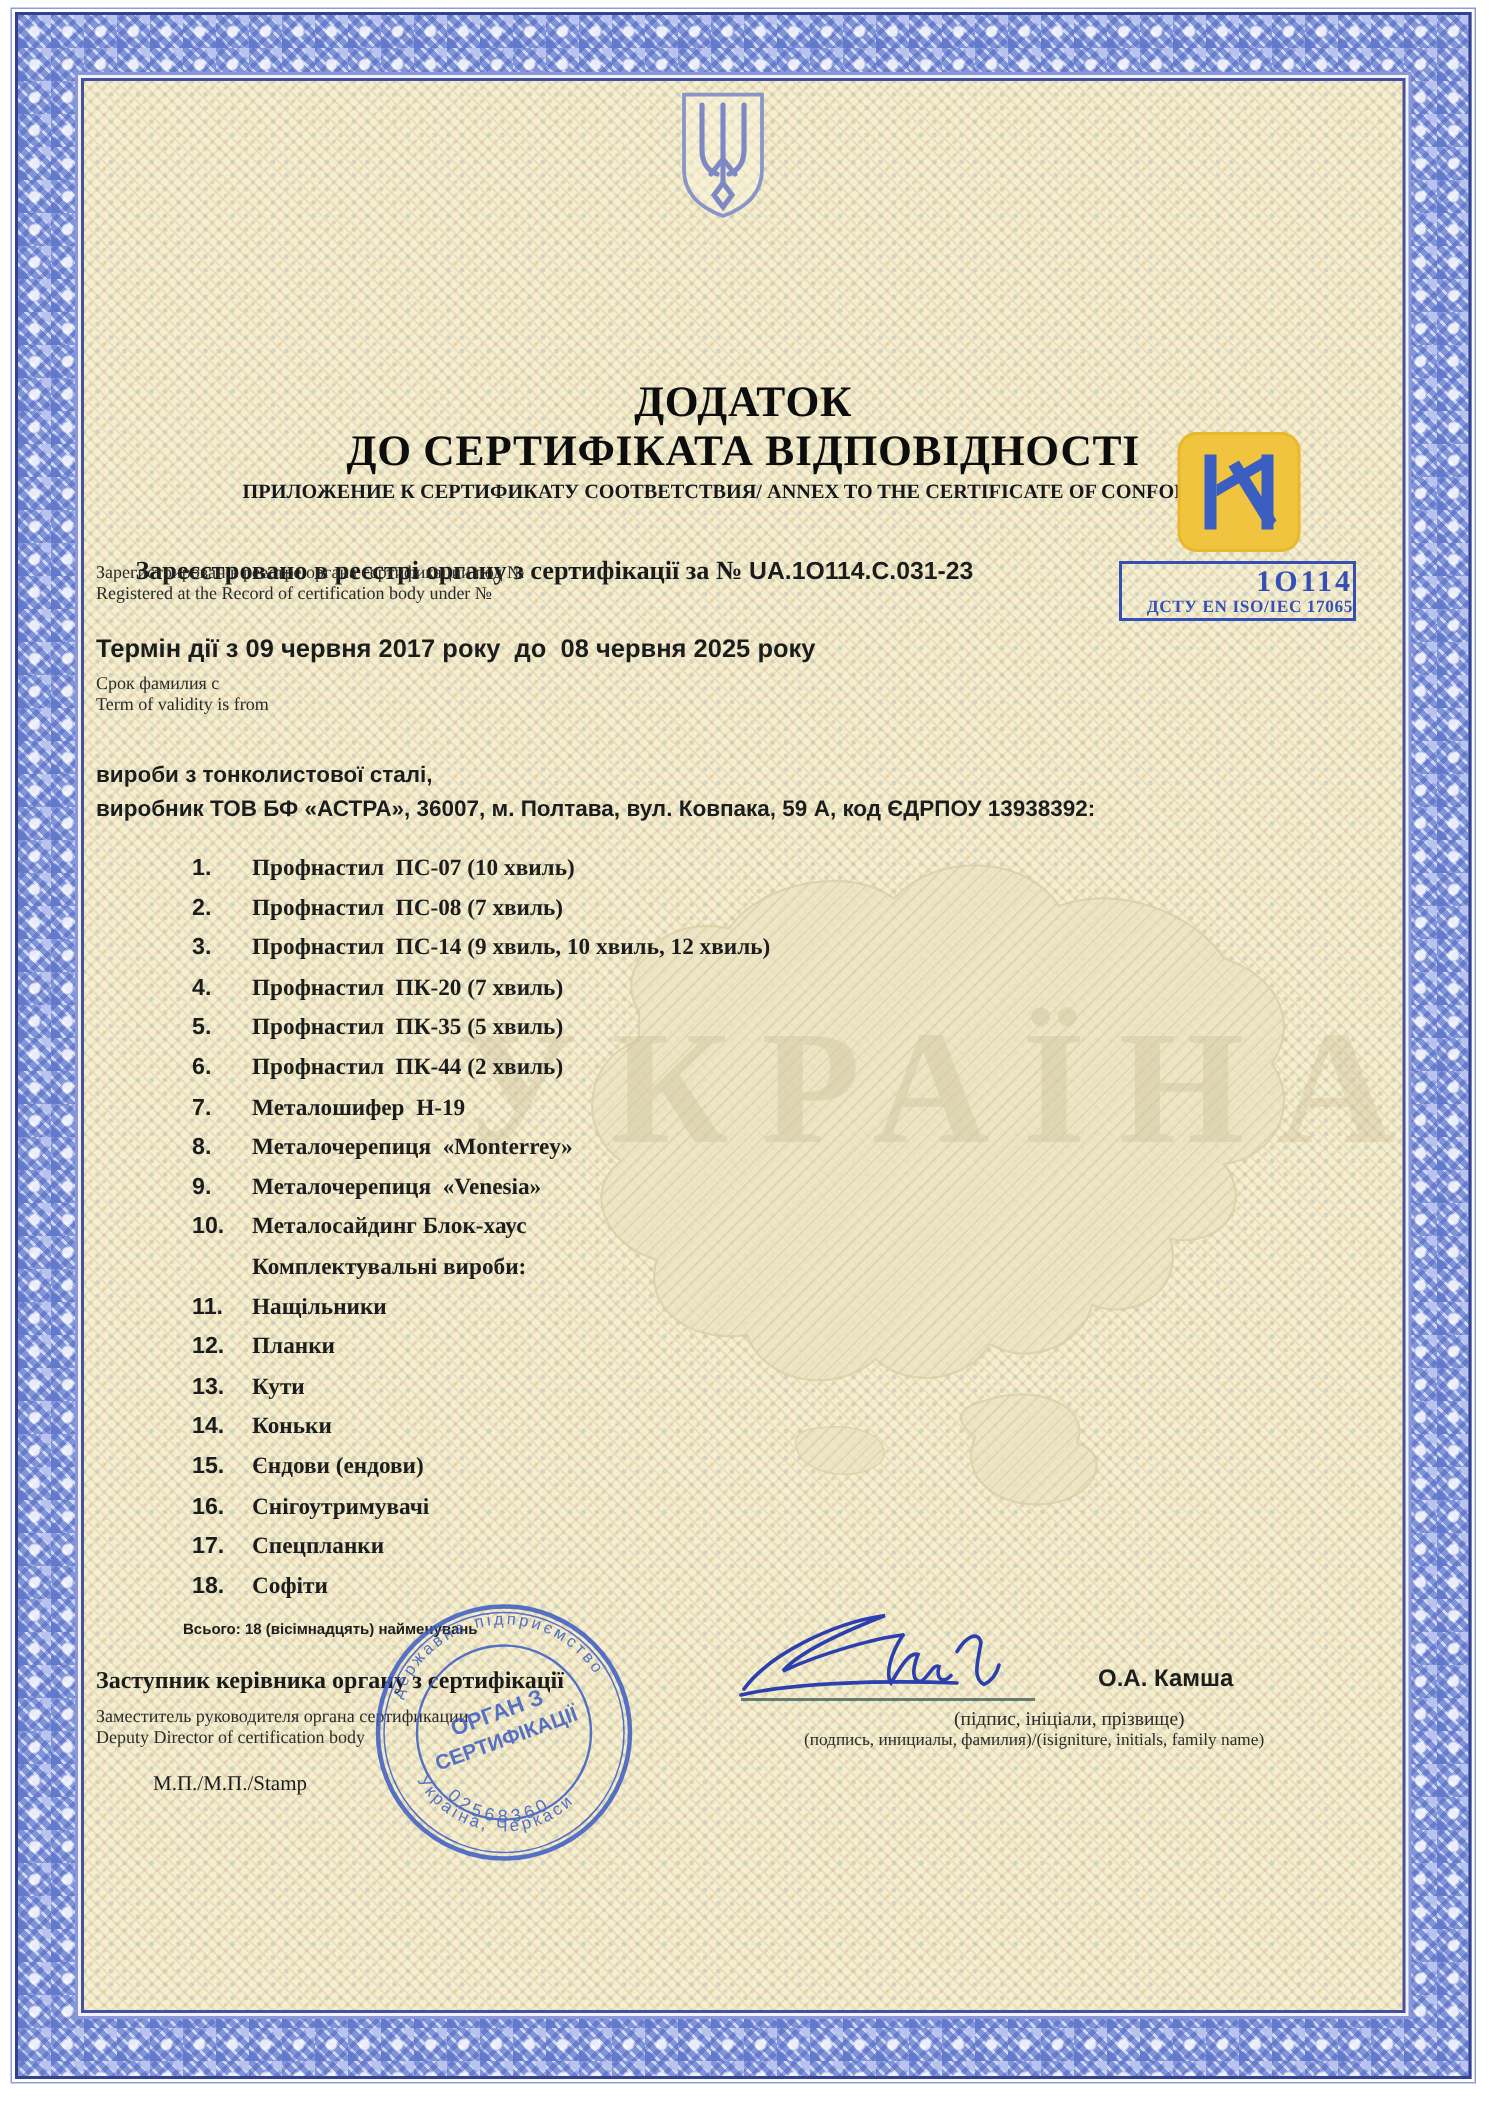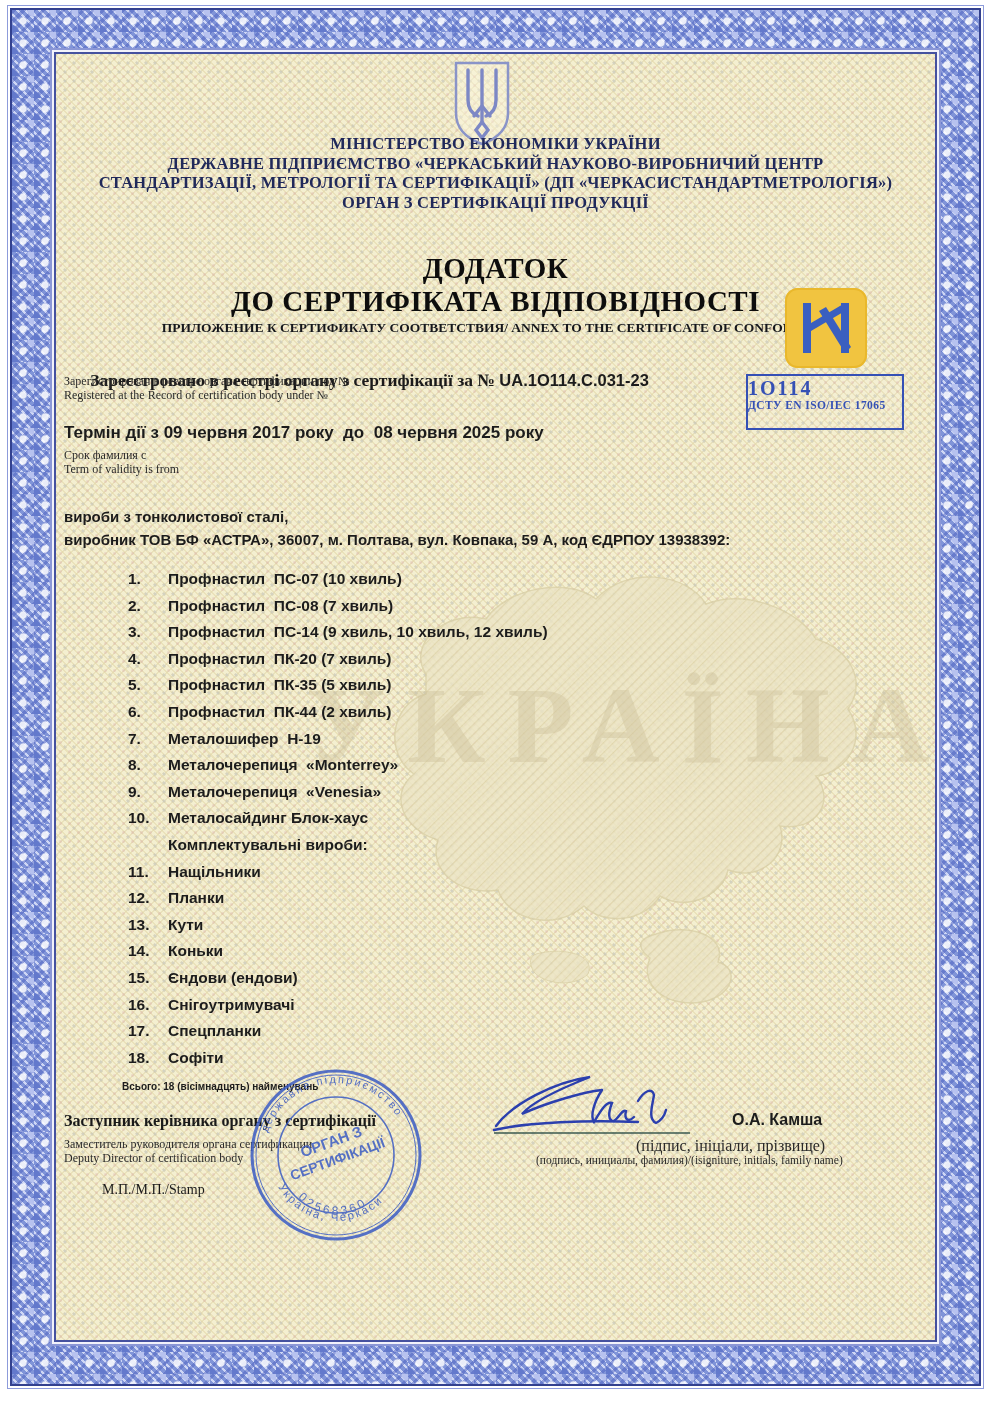--- a/index.html
+++ b/index.html
@@ -43,24 +43,24 @@
   
   .hdr{font-family:"Liberation Serif",serif;font-weight:bold;color:#20295a;font-size:16.5px;line-height:19.5px;letter-spacing:.2px;}
   .title-big{font-family:"Liberation Serif",serif;font-weight:bold;color:#0d0d0d;font-size:29px;letter-spacing:.5px;}
   .title-sub{font-family:"Liberation Serif",serif;font-weight:bold;color:#15171c;font-size:13.5px;}
   .serif-bold{font-family:"Liberation Serif",serif;font-weight:bold;}
   .serif-sm{font-family:"Liberation Serif",serif;font-size:12px;color:#2a2a2a;line-height:14px;}
   .sans-bold{font-family:"Liberation Sans",sans-serif;font-weight:bold;color:#1c1c1c;}
   
   .item-row{display:flex;height:26.6px;align-items:flex-start;}
   .item-num{font-family:"Liberation Sans",sans-serif;font-weight:bold;font-size:15.5px;color:#1c1c1c;width:40px;margin-left:72px;}
-  .item-text{font-family:Liberation Sans, sans-serif;font-weight:bold;font-size:15.5px;color:#1c1c1c;white-space:pre;}
+  .item-text{font-family:Liberation Serif, serif;font-weight:bold;font-size:15.5px;color:#1c1c1c;white-space:pre;}
   
   .logo-box{width:82px;height:80px;border-radius:13px;background:#f1c440;box-shadow:inset 0 0 0 2px #e9b82c;display:flex;align-items:center;justify-content:center;}
-  .accr-box{width:158px;height:56px;border:2px solid #3550b5;box-sizing:border-box;color:#3550b5;text-align:left;font-family:"Liberation Serif",serif;font-weight:bold;background:rgba(255,255,255,.06);}
+  .accr-box{width:158px;height:40px;border:2px solid #3550b5;box-sizing:border-box;color:#3550b5;text-align:right;font-family:"Liberation Serif",serif;font-weight:bold;background:rgba(255,255,255,.06);}
   .accr-num{font-size:20px;line-height:21px;letter-spacing:2px;}
   .accr-std{font-size:11.5px;line-height:13px;letter-spacing:.4px;}
   
   .wm-text{font-family:"Liberation Serif",serif;font-weight:bold;font-size:108px;letter-spacing:22px;color:rgba(205,194,156,.42);white-space:nowrap;}
   .sig-rule{height:2px;background:rgba(60,90,80,.75);}
 </style>
 </head>
 <body>
 
 <div class="frame">
@@ -90,26 +90,20 @@
       <path d="M12,5 H64 V55 C64,72 52,81 38,86 C24,81 12,72 12,55 Z" fill="rgba(250,246,222,.45)" stroke="#8a94c8" stroke-width="2.5"></path>
       <g stroke="#7d88c5" stroke-width="3.4" fill="none" stroke-linecap="round">
         <path d="M38,12 V64"></path>
         <path d="M24,12 V42 C24,52 29,56 34,58"></path>
         <path d="M52,12 V42 C52,52 47,56 42,58"></path>
         <path d="M30,58 L38,48 L46,58"></path>
         <path d="M38,64 L32,72 L38,80 L44,72 Z"></path>
       </g>
     </svg>
 
-    <div class="abs center hdr" style="top:80px;">
-      <div>МІНІСТЕРСТВО ЕКОНОМІКИ УКРАЇНИ</div>
-      <div>ДЕРЖАВНЕ ПІДПРИЄМСТВО «ЧЕРКАСЬКИЙ НАУКОВО-ВИРОБНИЧИЙ ЦЕНТР</div>
-      <div>СТАНДАРТИЗАЦІЇ, МЕТРОЛОГІЇ ТА СЕРТИФІКАЦІЇ» (ДП «ЧЕРКАСИСТАНДАРТМЕТРОЛОГІЯ»)</div>
-      <div>ОРГАН З СЕРТИФІКАЦІЇ ПРОДУКЦІЇ</div>
-    </div>
 
     <div class="abs center title-big" style="top:198px;">ДОДАТОК</div>
     <div class="abs center title-big" style="top:231px;">ДО СЕРТИФІКАТА ВІДПОВІДНОСТІ</div>
     <div class="abs center title-sub" style="top:266px;">ПРИЛОЖЕНИЕ К СЕРТИФИКАТУ СООТВЕТСТВИЯ/ ANNEX TO THE CERTIFICATE OF CONFORMITY</div>
 
     <div class="abs logo-box" style="left:729px;top:234px;">
       <svg width="62" height="62" viewBox="0 0 62 62">
         <g fill="#3a5fc0">
           <rect x="8" y="6" width="8" height="50"></rect>
           <path d="M16,26 L50,6 L50,14 L16,34 Z"></path>
@@ -254,17 +248,17 @@
       <g stroke="#2b3fae" stroke-width="2.4" fill="none" stroke-linecap="round">
         <path d="M8,56 C24,34 66,12 102,7 C74,18 44,32 34,44 C60,32 96,22 114,20"></path>
         <path d="M114,20 C106,32 102,46 106,52 C112,42 118,31 124,33 C120,43 120,51 126,51 C132,47 134,39 138,41 C136,49 140,53 146,47"></path>
         <path d="M150,31 C156,21 164,17 166,25 C164,37 160,49 168,53 C174,50 177,44 178,40"></path>
         <path d="M6,60 C40,52 100,50 150,52"></path>
       </g>
     </svg>
     <div class="abs sig-rule" style="left:438px;top:1078px;width:196px;"></div>
 
     <div class="abs sans-bold" style="left:676px;top:1057px;font-size:16px;">О.А. Камша</div>
-    <div class="abs serif-sm" style="left:580px;top:1085px;font-size:16px;">(підпис, ініціали, прізвище)</div>
+    <div class="abs serif-sm" style="left:580px;top:1085px;font-size:13px;">(підпис, ініціали, прізвище)</div>
     <div class="abs serif-sm" style="left:480px;top:1099px;font-size:11.5px;">(подпись, инициалы, фамилия)/(isigniture, initials, family name)</div>
 
   </div>
 </div>
 
 </body></html>

